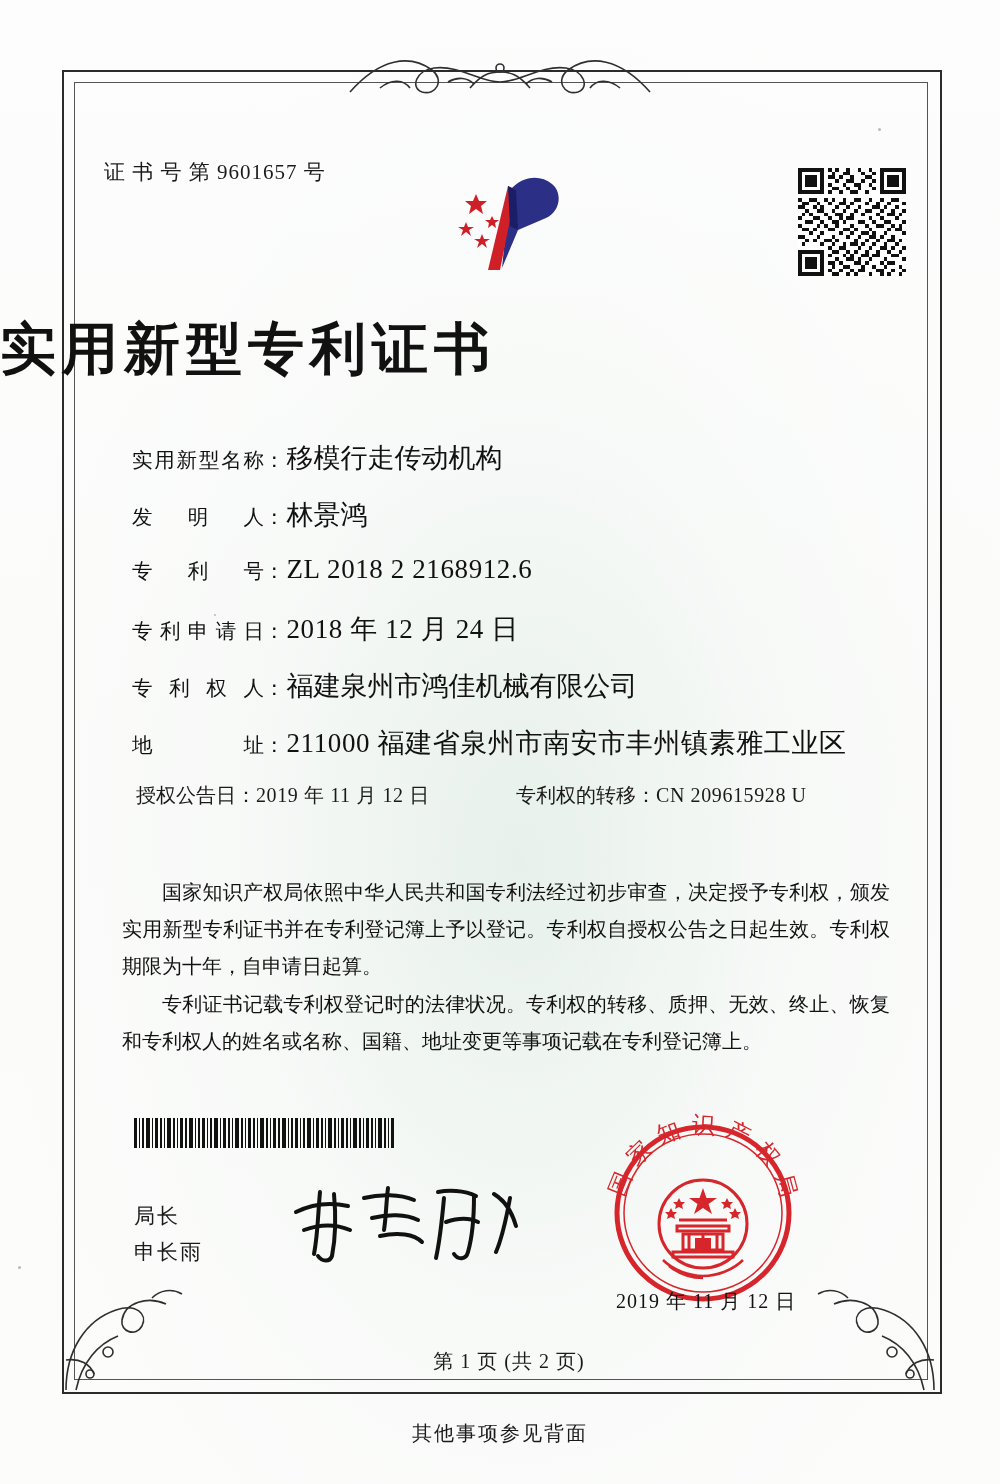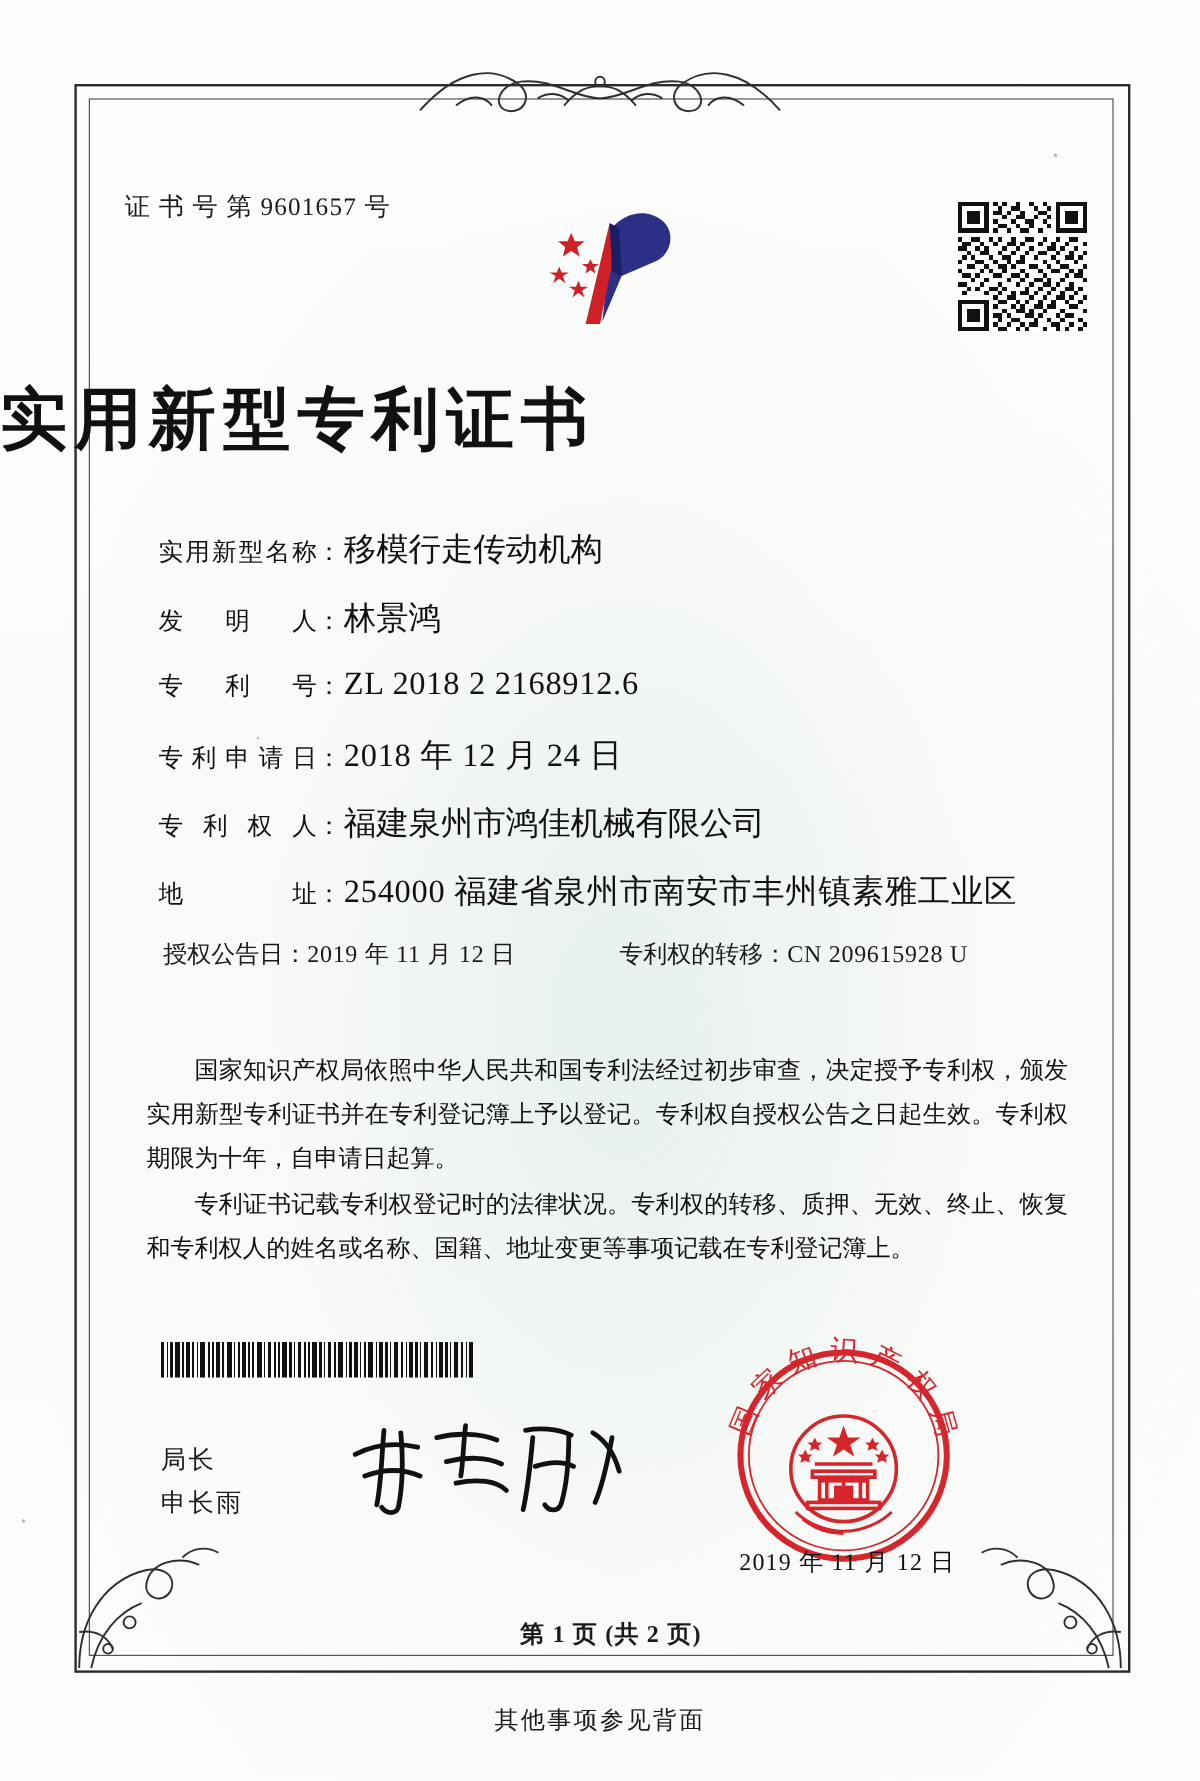--- a/index.html
+++ b/index.html
@@ -200,21 +200,20 @@
 
   
   .page-num {
     position: absolute;
     left: 18px;
     right: 0;
     top: 1348px;
     text-align: center;
     font-size: 20px;
     letter-spacing: 1px;
-    font-weight: bold;
   }
   .back-note {
     position: absolute;
     left: 0;
     right: 0;
     top: 1420px;
     text-align: center;
     font-size: 20px;
     letter-spacing: 2px;
   }
@@ -510,21 +509,21 @@
 
     <div class="field">
       <span class="lab">专利申请日</span><span class="colon">：</span><span class="val mono">2018 年 12 月 24 日</span>
     </div>
 
     <div class="field">
       <span class="lab">专利权人</span><span class="colon">：</span><span class="val">福建泉州市鸿佳机械有限公司</span>
     </div>
 
     <div class="field">
-      <span class="lab">地址</span><span class="colon">：</span><span class="val mono">254000  福建省泉州市南安市丰州镇素雅工业区</span>
+      <span class="lab">地址</span><span class="colon">：</span><span class="val mono">211000  福建省泉州市南安市丰州镇素雅工业区</span>
     </div>
 
     <div class="field-row2">
       <span>授权公告日</span><span class="colon">：</span><span class="val mono">2019 年 11 月 12 日</span>
       <span class="second">
         <span>专利权的转移</span><span class="colon">：</span><span class="val mono">CN 209615928 U</span>
       </span>
     </div>
 
   </div>

